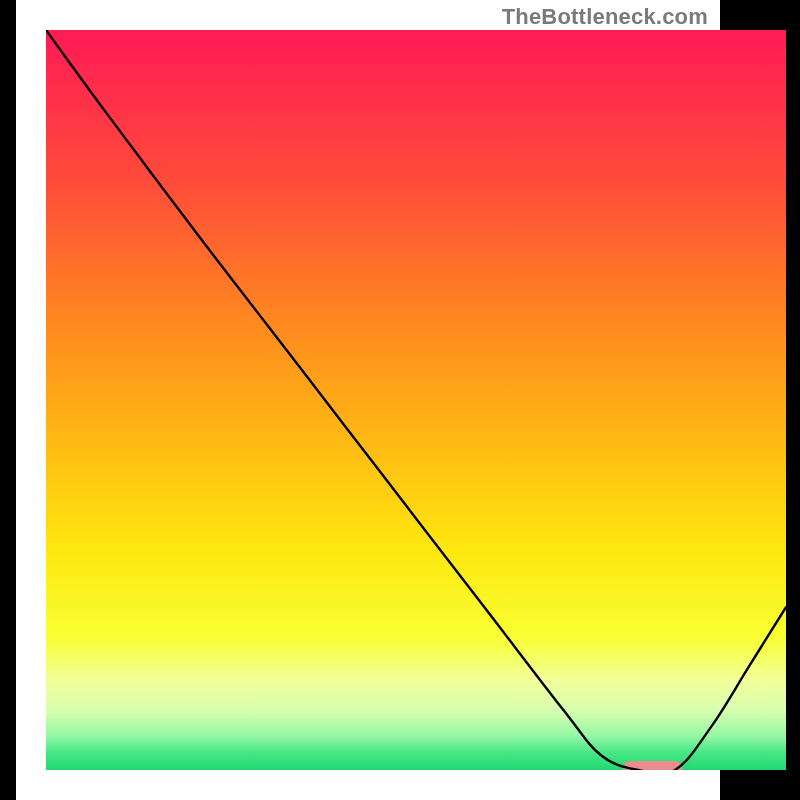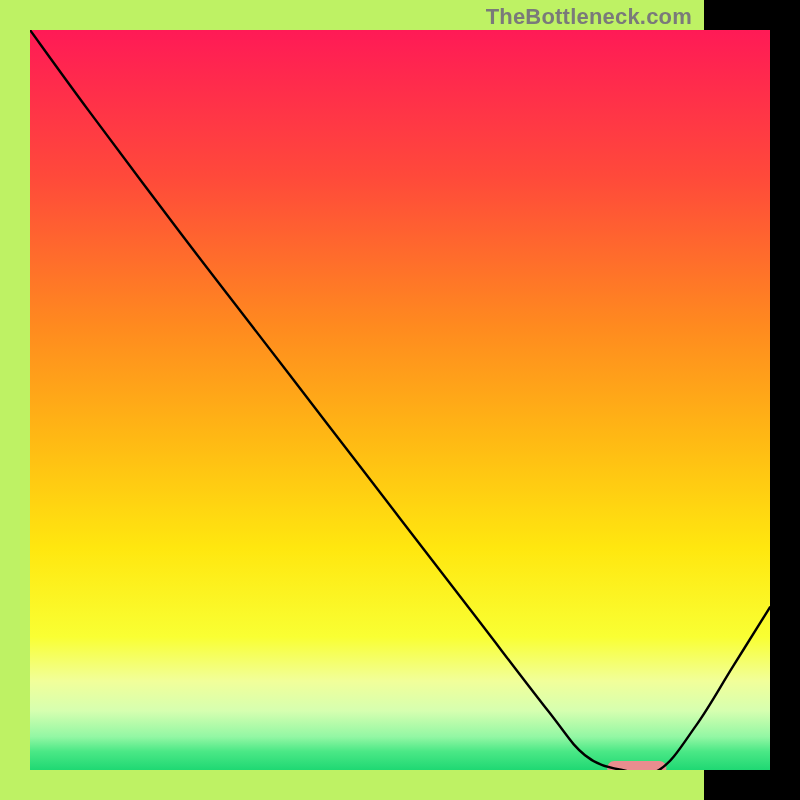--- a/index.html
+++ b/index.html
@@ -1,17 +1,17 @@
 <!DOCTYPE html>
 <html><head>
 <meta charset="utf-8">
 <style>
   * { margin: 0; padding: 0; box-sizing: border-box; }
   html, body { width: 800px; height: 800px; background: #000; overflow: hidden; }
-  .wrap { position: relative; width: 704px; height: 800px; background: #bef264; }
+  .wrap { position: relative; width: 704px; height: 800px; background: #ffffff; margin-left: 16px; }
 
   .watermark {
     position: absolute;
     top: 4px;
     right: 12px;
     font-family: Arial, Helvetica, sans-serif;
     font-size: 22px;
     font-weight: 600;
     color: #7a7a7a;
     letter-spacing: 0.2px;

